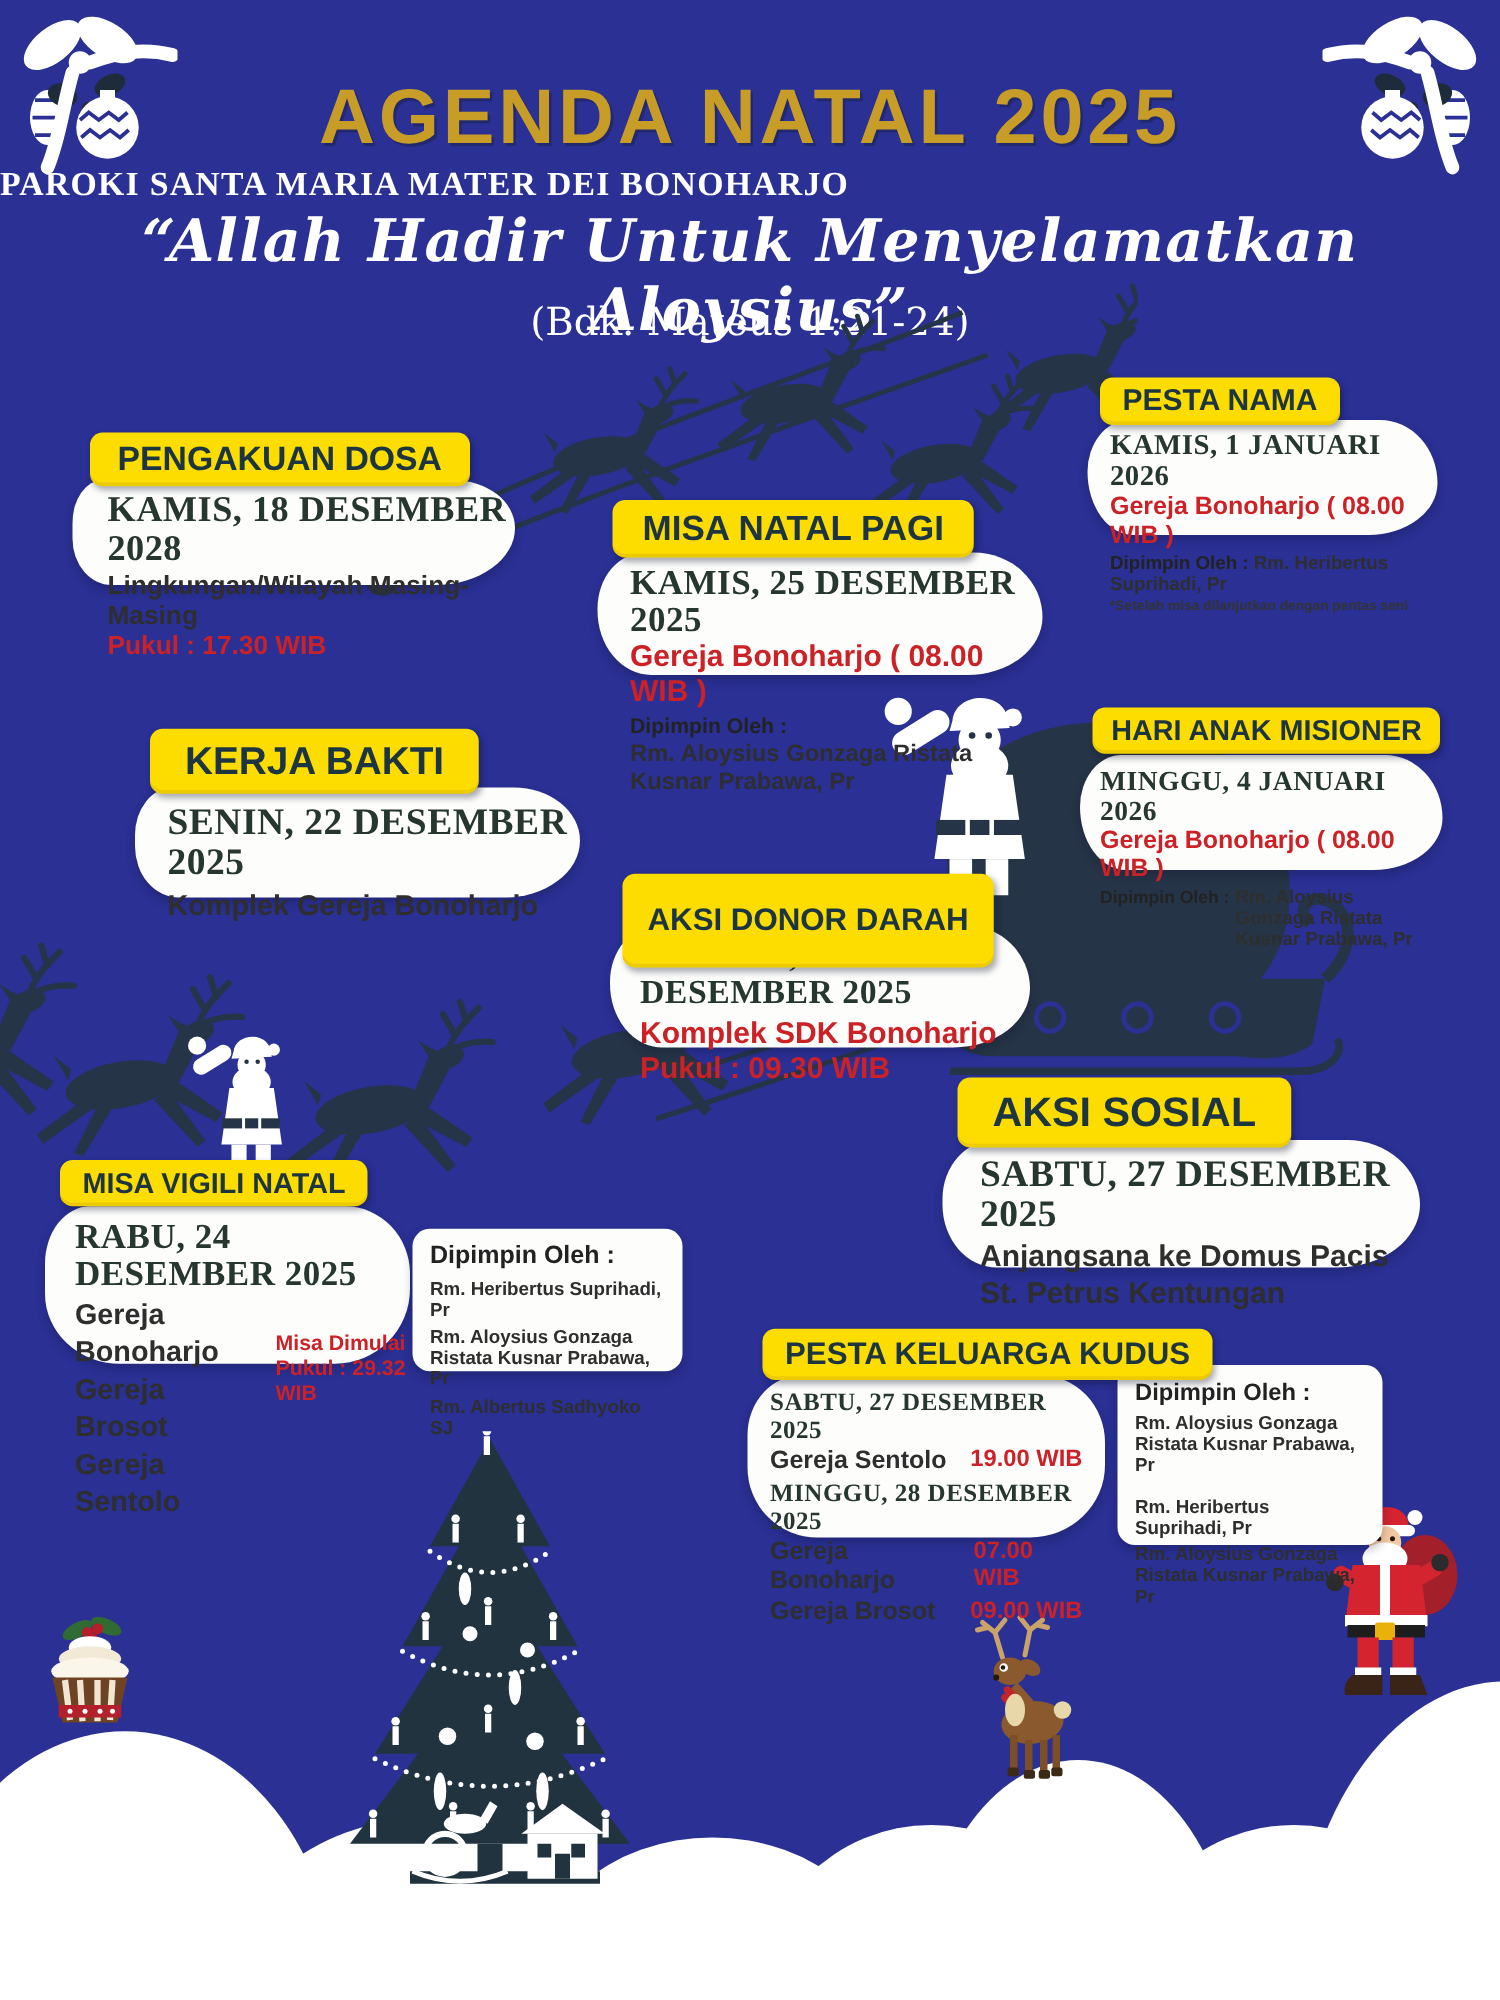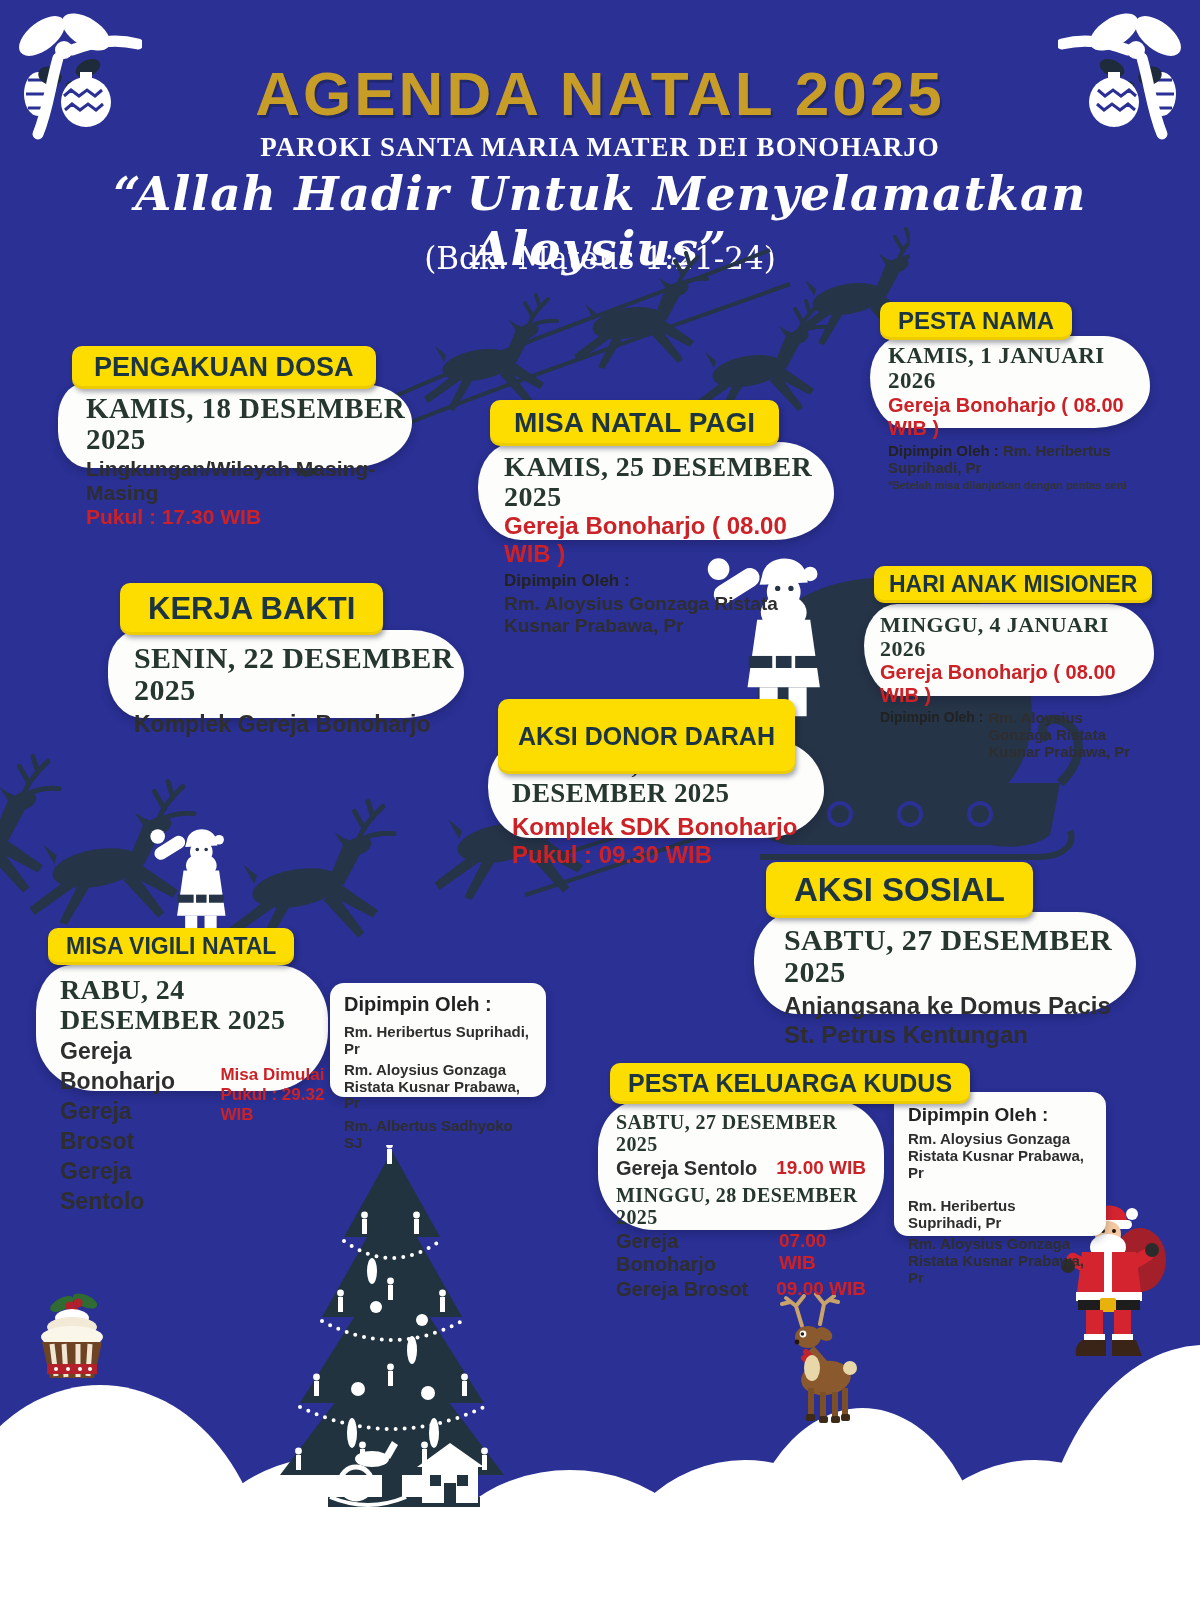--- a/index.html
+++ b/index.html
@@ -9,21 +9,21 @@
     font-family:"Liberation Sans",sans-serif;
   }
   .abs{position:absolute;}
   
   .title{
     position:absolute;top:58px;left:0;width:100%;text-align:center;
     font-size:62px;font-weight:900;letter-spacing:3px;color:#c79d28;
     text-shadow:2px 3px 0 rgba(20,25,40,.35);
   }
   .subtitle{
-    position:absolute;top:132px;left:0;width:100%;text-align:center;
+    position:absolute;top:132px;left:0;width:100%;text-align:left;
     font-family:"Liberation Serif",serif;font-weight:700;font-size:27px;color:#ffffff;letter-spacing:1px;
   }
   .quote{
     position:absolute;top:166px;left:0;width:100%;text-align:center;
     font-family:"DejaVu Serif",serif;font-style:italic;font-weight:bold;
     font-size:47px;color:#ffffff;letter-spacing:1px;
   }
   .reference{
     position:absolute;top:240px;left:0;width:100%;text-align:center;
     font-family:"DejaVu Serif",serif;font-size:31px;color:#ffffff;
@@ -157,21 +157,21 @@
     <use href="#deer" x="420" y="30" width="210" height="180"></use>
     <path d="M560,150 C650,120 720,100 770,86" stroke="currentColor" stroke-width="4" fill="none"></path>
     <path d="M540,185 C650,150 730,122 770,108" stroke="currentColor" stroke-width="4" fill="none"></path>
   </svg>
   <svg class="abs deco" style="left:148px;top:820px" width="105" height="138" viewBox="0 0 130 170">
     <use href="#santa-white"></use>
   </svg>
 
   <div class="event-header" style="left:72px;top:346px;font-size:27px;padding:6px 22px">PENGAKUAN DOSA</div>
   <div class="card" style="left:58px;top:384px;width:354px;height:84px;border-radius:34px 70px 90px 44px/48px 54px 64px 52px;padding:9px 0 0 28px;box-sizing:border-box;">
-    <div class="date" style="font-size:29px">KAMIS, 18 DESEMBER 2025</div>
+    <div class="date" style="font-size:29px">KAMIS, 18 DESEMBER 2028</div>
     <div class="dark" style="font-size:21px;margin-top:1px">Lingkungan/Wilayah Masing-Masing</div>
     <div class="red" style="font-size:21px">Pukul : 17.30 WIB</div>
   </div>
 
   <div class="event-header" style="left:880px;top:302px;font-size:24px;padding:5px 18px">PESTA NAMA</div>
   <div class="card" style="left:870px;top:336px;width:280px;height:92px;border-radius:36px 50px 60px 40px/45px 55px 45px 55px;padding:8px 0 0 18px;box-sizing:border-box;">
     <div class="date" style="font-size:23px">KAMIS, 1 JANUARI 2026</div>
     <div class="red" style="font-size:20px">Gereja Bonoharjo ( 08.00 WIB )</div>
     <div style="font-size:15px;margin-top:2px">
       <span class="led-label">Dipimpin Oleh :</span>

